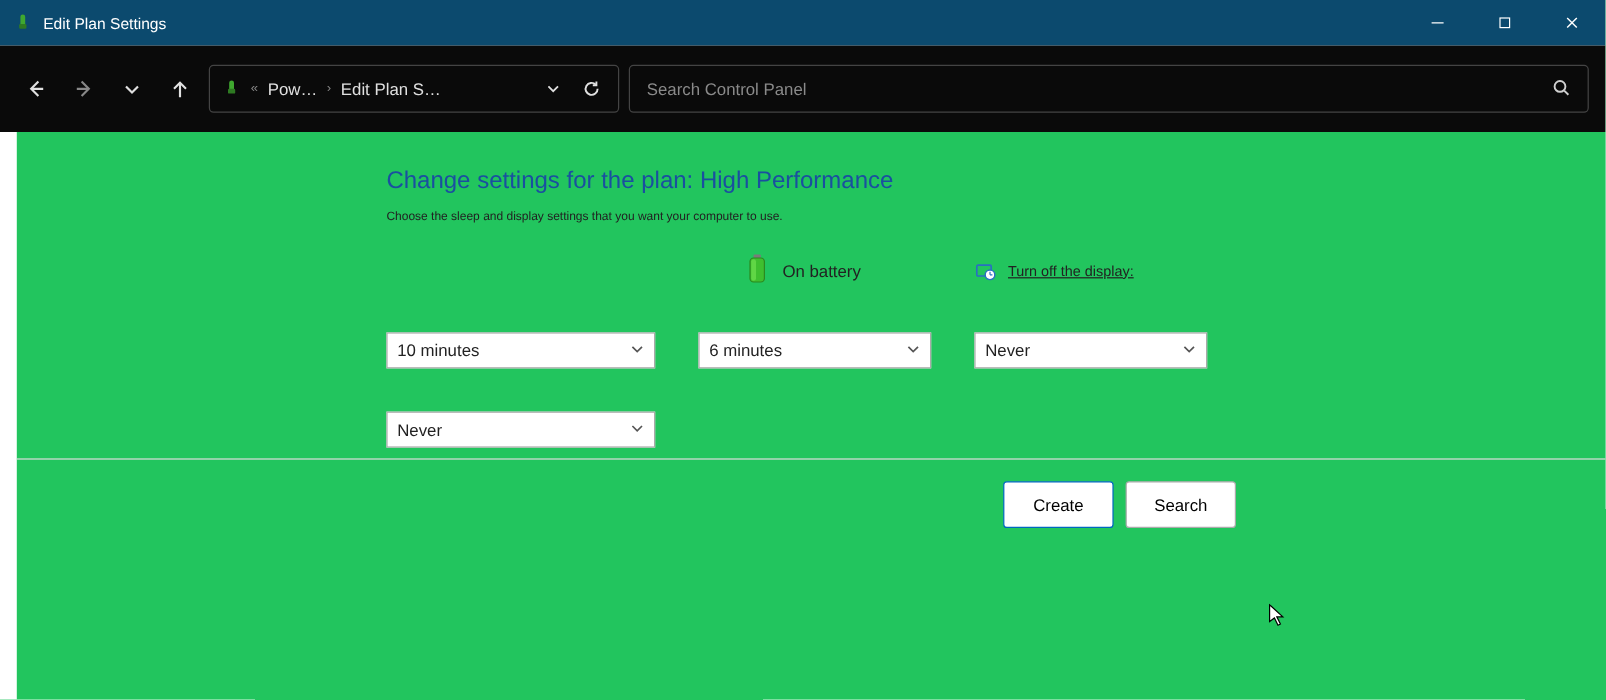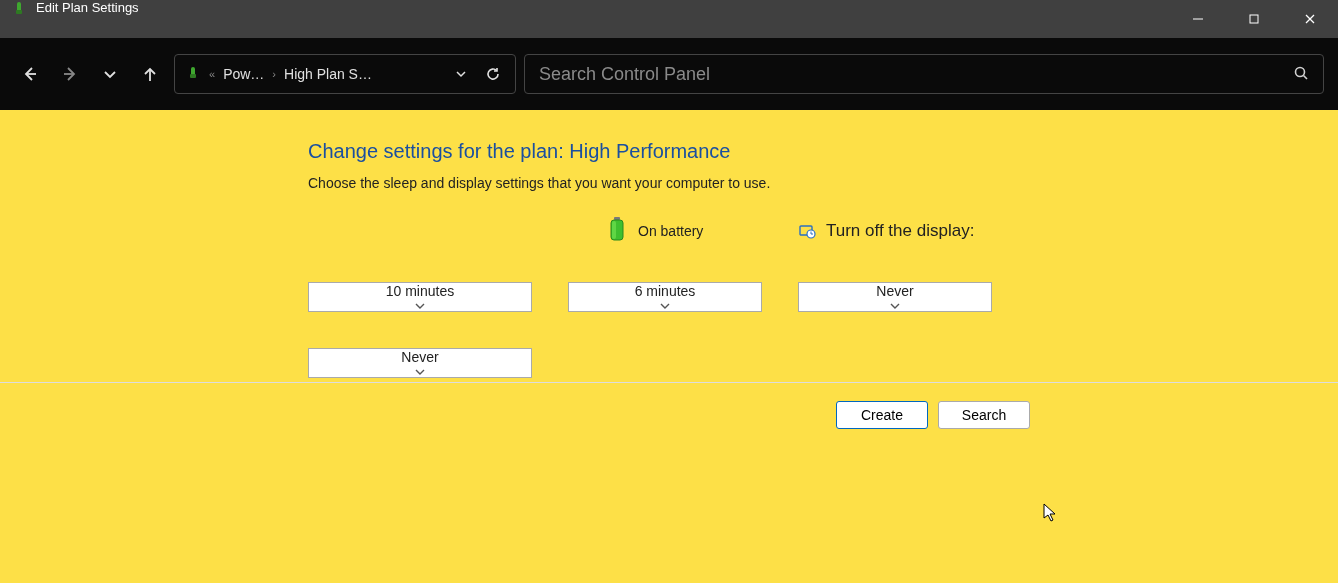--- a/index.html
+++ b/index.html
@@ -9,22 +9,23 @@
       font-family: 'Segoe UI', Tahoma, sans-serif;
     }
     body {
       width: 1338px;
       height: 583px;
       background: #fff;
       overflow: hidden;
     }
     .titlebar {
       height: 38px;
-      background: #404040;
-      display: flex;
+      background: #0c4a6e;
+      display: flex;
+      align-items: center;
       padding: 0 0 0 10px;
       color: #fff;
     }
     .titlebar-icon {
       width: 18px;
       height: 18px;
       margin-right: 8px;
     }
     .titlebar-title {
       font-size: 13px;
@@ -100,44 +101,45 @@
       padding: 0 14px;
       color: #888;
       font-size: 14px;
     }
     .searchbar input {
       flex: 1;
       background: transparent;
       border: none;
       outline: none;
       color: #15803d;
-      font-size: 18px;
+      font-size: 14px;
     }
     .searchbar input::placeholder {
       color: #8a8a8a;
     }
     .search-icon {
       color: #d0d0d0;
     }
 
     .content {
-      background: #fde047;
+      background: #22c55e;
       padding: 30px 0 0 308px;
       height: calc(583px - 38px - 72px);
       position: relative;
+      margin-left: 14px;
     }
     .heading {
       color: #1a4fa0;
       font-size: 20px;
       font-weight: 400;
       margin-bottom: 12px;
     }
     .subtext {
       color: #222;
-      font-size: 14px;
+      font-size: 10px;
       margin-bottom: 24px;
     }
 
     .grid {
       display: grid;
       grid-template-columns: 224px 194px 194px;
       column-gap: 14px;
       row-gap: 20px;
       align-items: center;
       gap: 36px;
@@ -147,57 +149,57 @@
       align-items: center;
       gap: 10px;
       font-size: 14px;
       color: #222;
       padding-left: 38px;
     }
     .row-label {
       display: flex;
       align-items: center;
       gap: 10px;
-      font-size: 17px;
+      font-size: 12px;
       color: #222;
+      text-decoration: underline;
     }
     .row-icon {
       width: 18px;
       height: 18px;
     }
     .select {
       height: 30px;
       border: 1px solid #aaa;
       background: #fff;
       display: flex;
       align-items: center;
       padding: 0 8px;
       font-size: 14px;
       color: #222;
       justify-content: space-between;
-      flex-direction: column;
     }
     .select .chev {
       color: #555;
     }
 
     .footer {
       position: absolute;
       top: 272px;
       left: 0;
       right: 0;
       border-top: 1px solid #ddd;
       padding: 18px 308px 0 0;
       display: flex;
       justify-content: flex-end;
       gap: 10px;
     }
     .btn {
       min-width: 92px;
-      height: 28px;
+      height: 39px;
       border: 1px solid #aaa;
       background: #fff;
       font-size: 14px;
       display: flex;
       align-items: center;
       justify-content: center;
       border-radius: 3px;
     }
     .btn.primary {
       border: 1px solid #0067c0;
@@ -271,21 +273,21 @@
   <div class="addressbar">
     <span>
       <svg width="16" height="16" viewBox="0 0 16 16">
           <rect x="6" y="2" width="4" height="9" rx="2" fill="#3fa82f"></rect>
           <rect x="5" y="9" width="6" height="4" rx="1" fill="#2e7a22"></rect>
         </svg>
     </span>
     <span class="chev">«</span>
     <span class="crumb">Pow…</span>
     <span class="chev">›</span>
-    <span class="crumb">High Plan S…</span>
+    <span class="crumb">Edit Plan S…</span>
     <span class="spacer"></span>
     <span class="history">
       <svg width="12" height="12" viewBox="0 0 12 12">
           <path d="M2 4 L6 8 L10 4" fill="none" stroke="#e0e0e0" stroke-width="1.5"></path>
         </svg>
     </span>
     <span class="refresh">
       <svg width="16" height="16" viewBox="0 0 16 16">
           <path d="M13 8 A5 5 0 1 1 11.5 4.5" fill="none" stroke="#e0e0e0" stroke-width="1.6"></path>
           <path d="M12 2 L12 5 L9 5" fill="none" stroke="#e0e0e0" stroke-width="1.6"></path>

